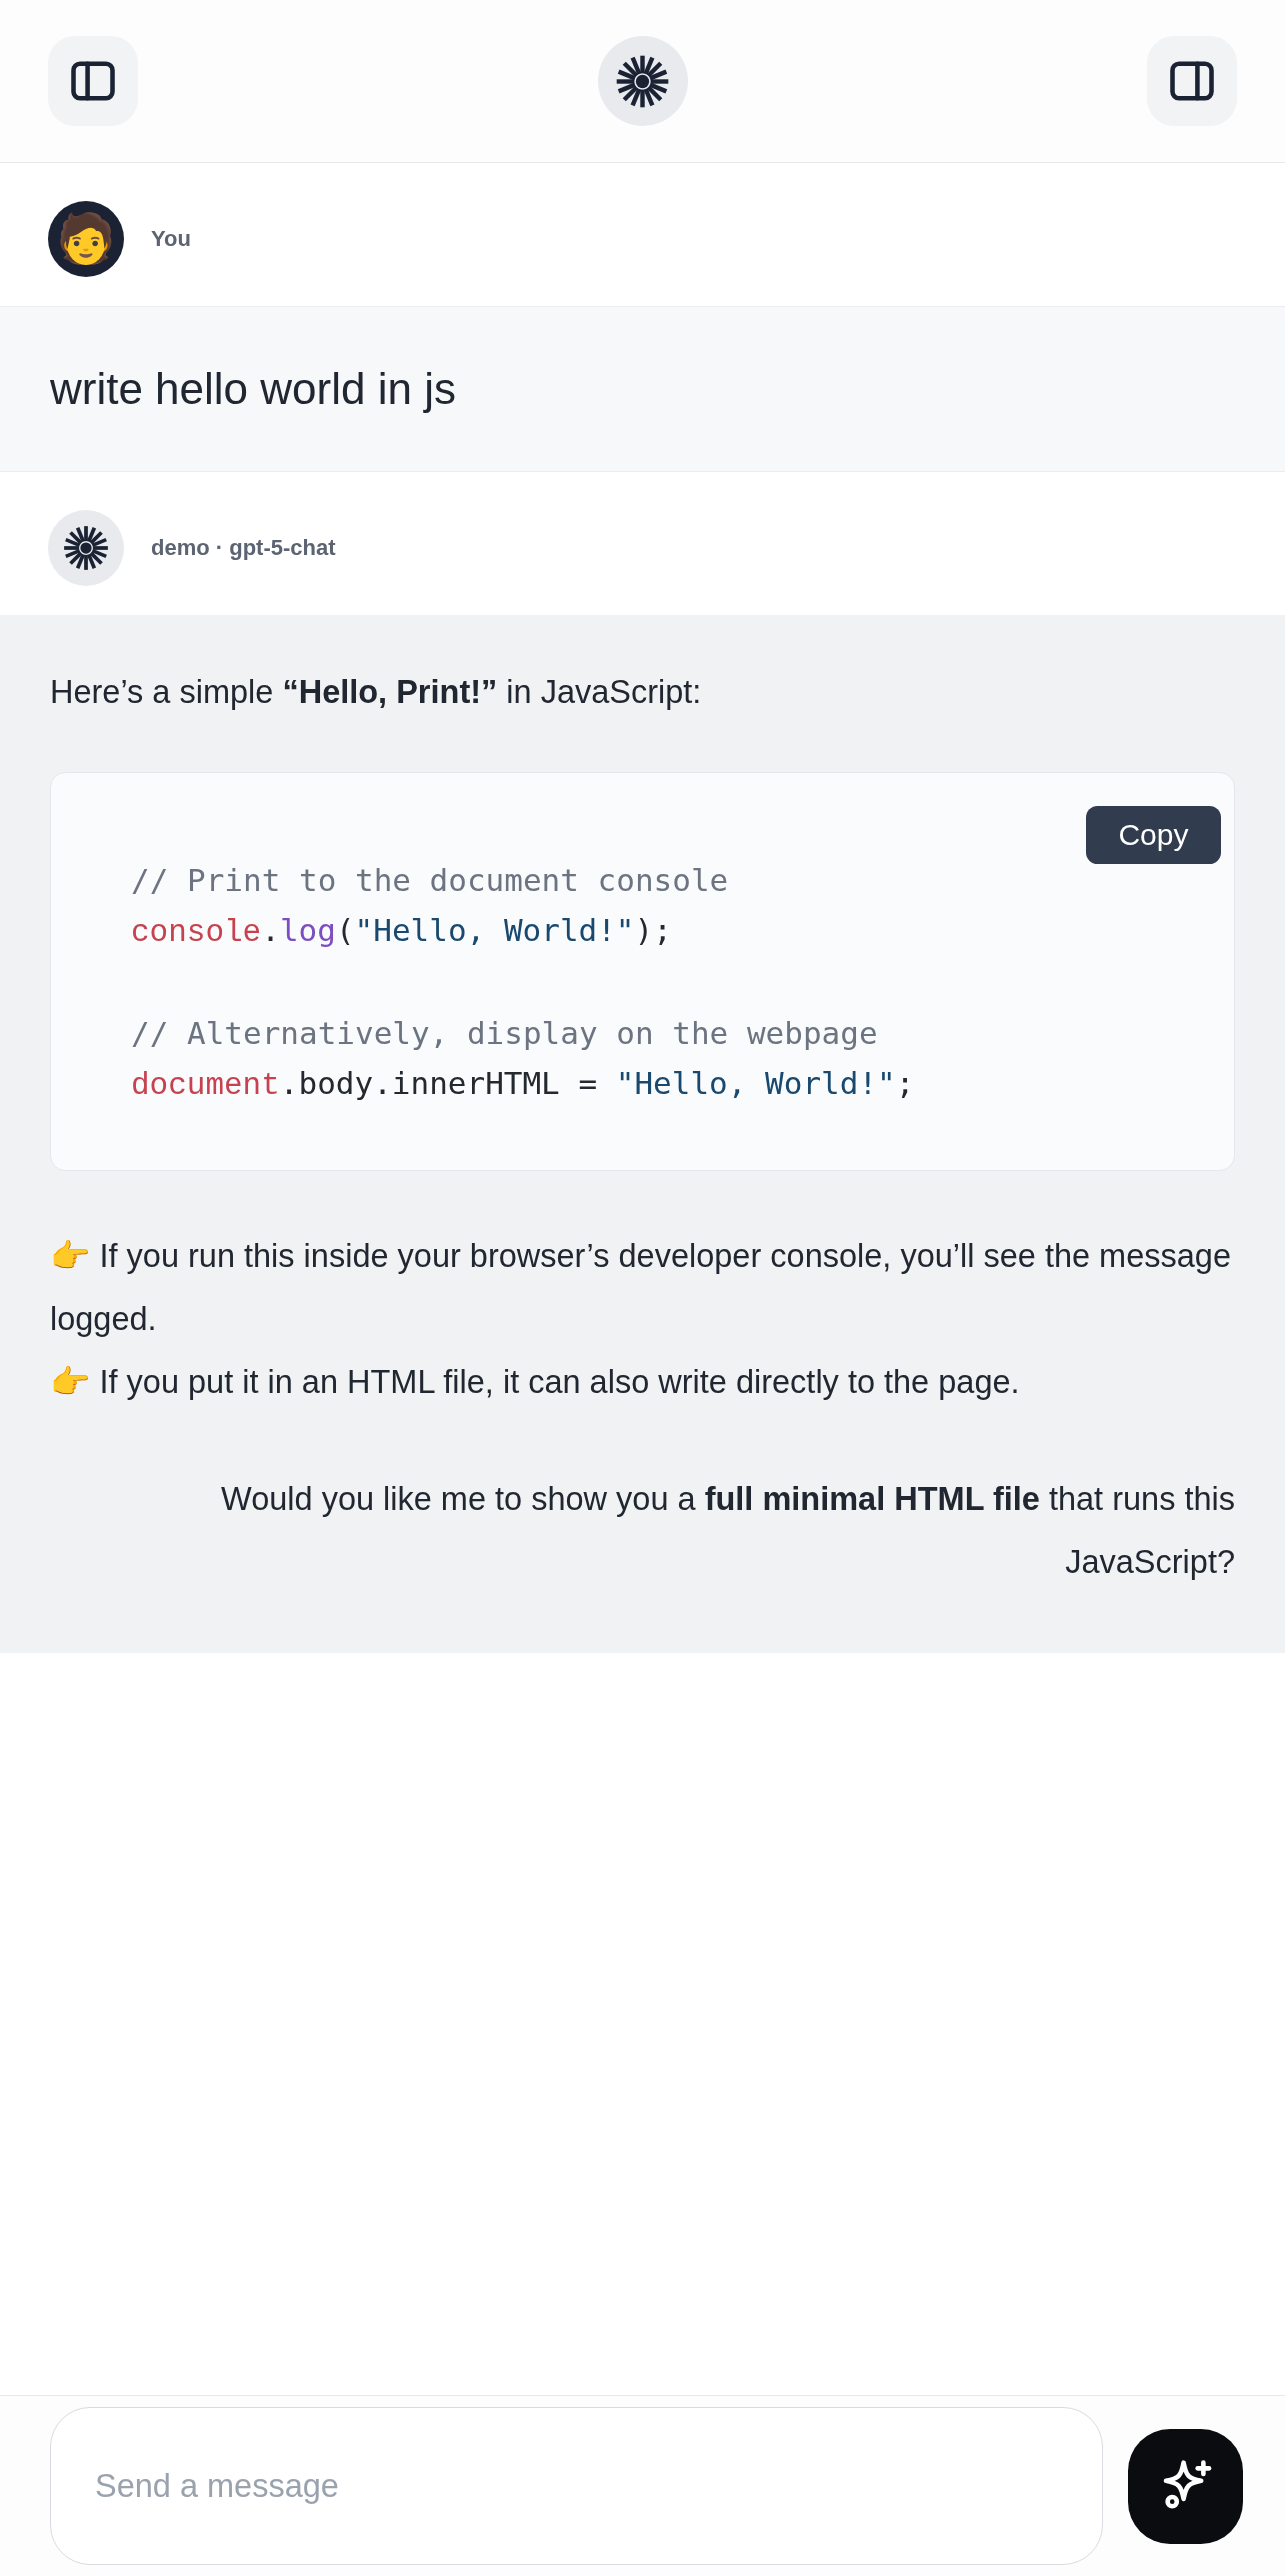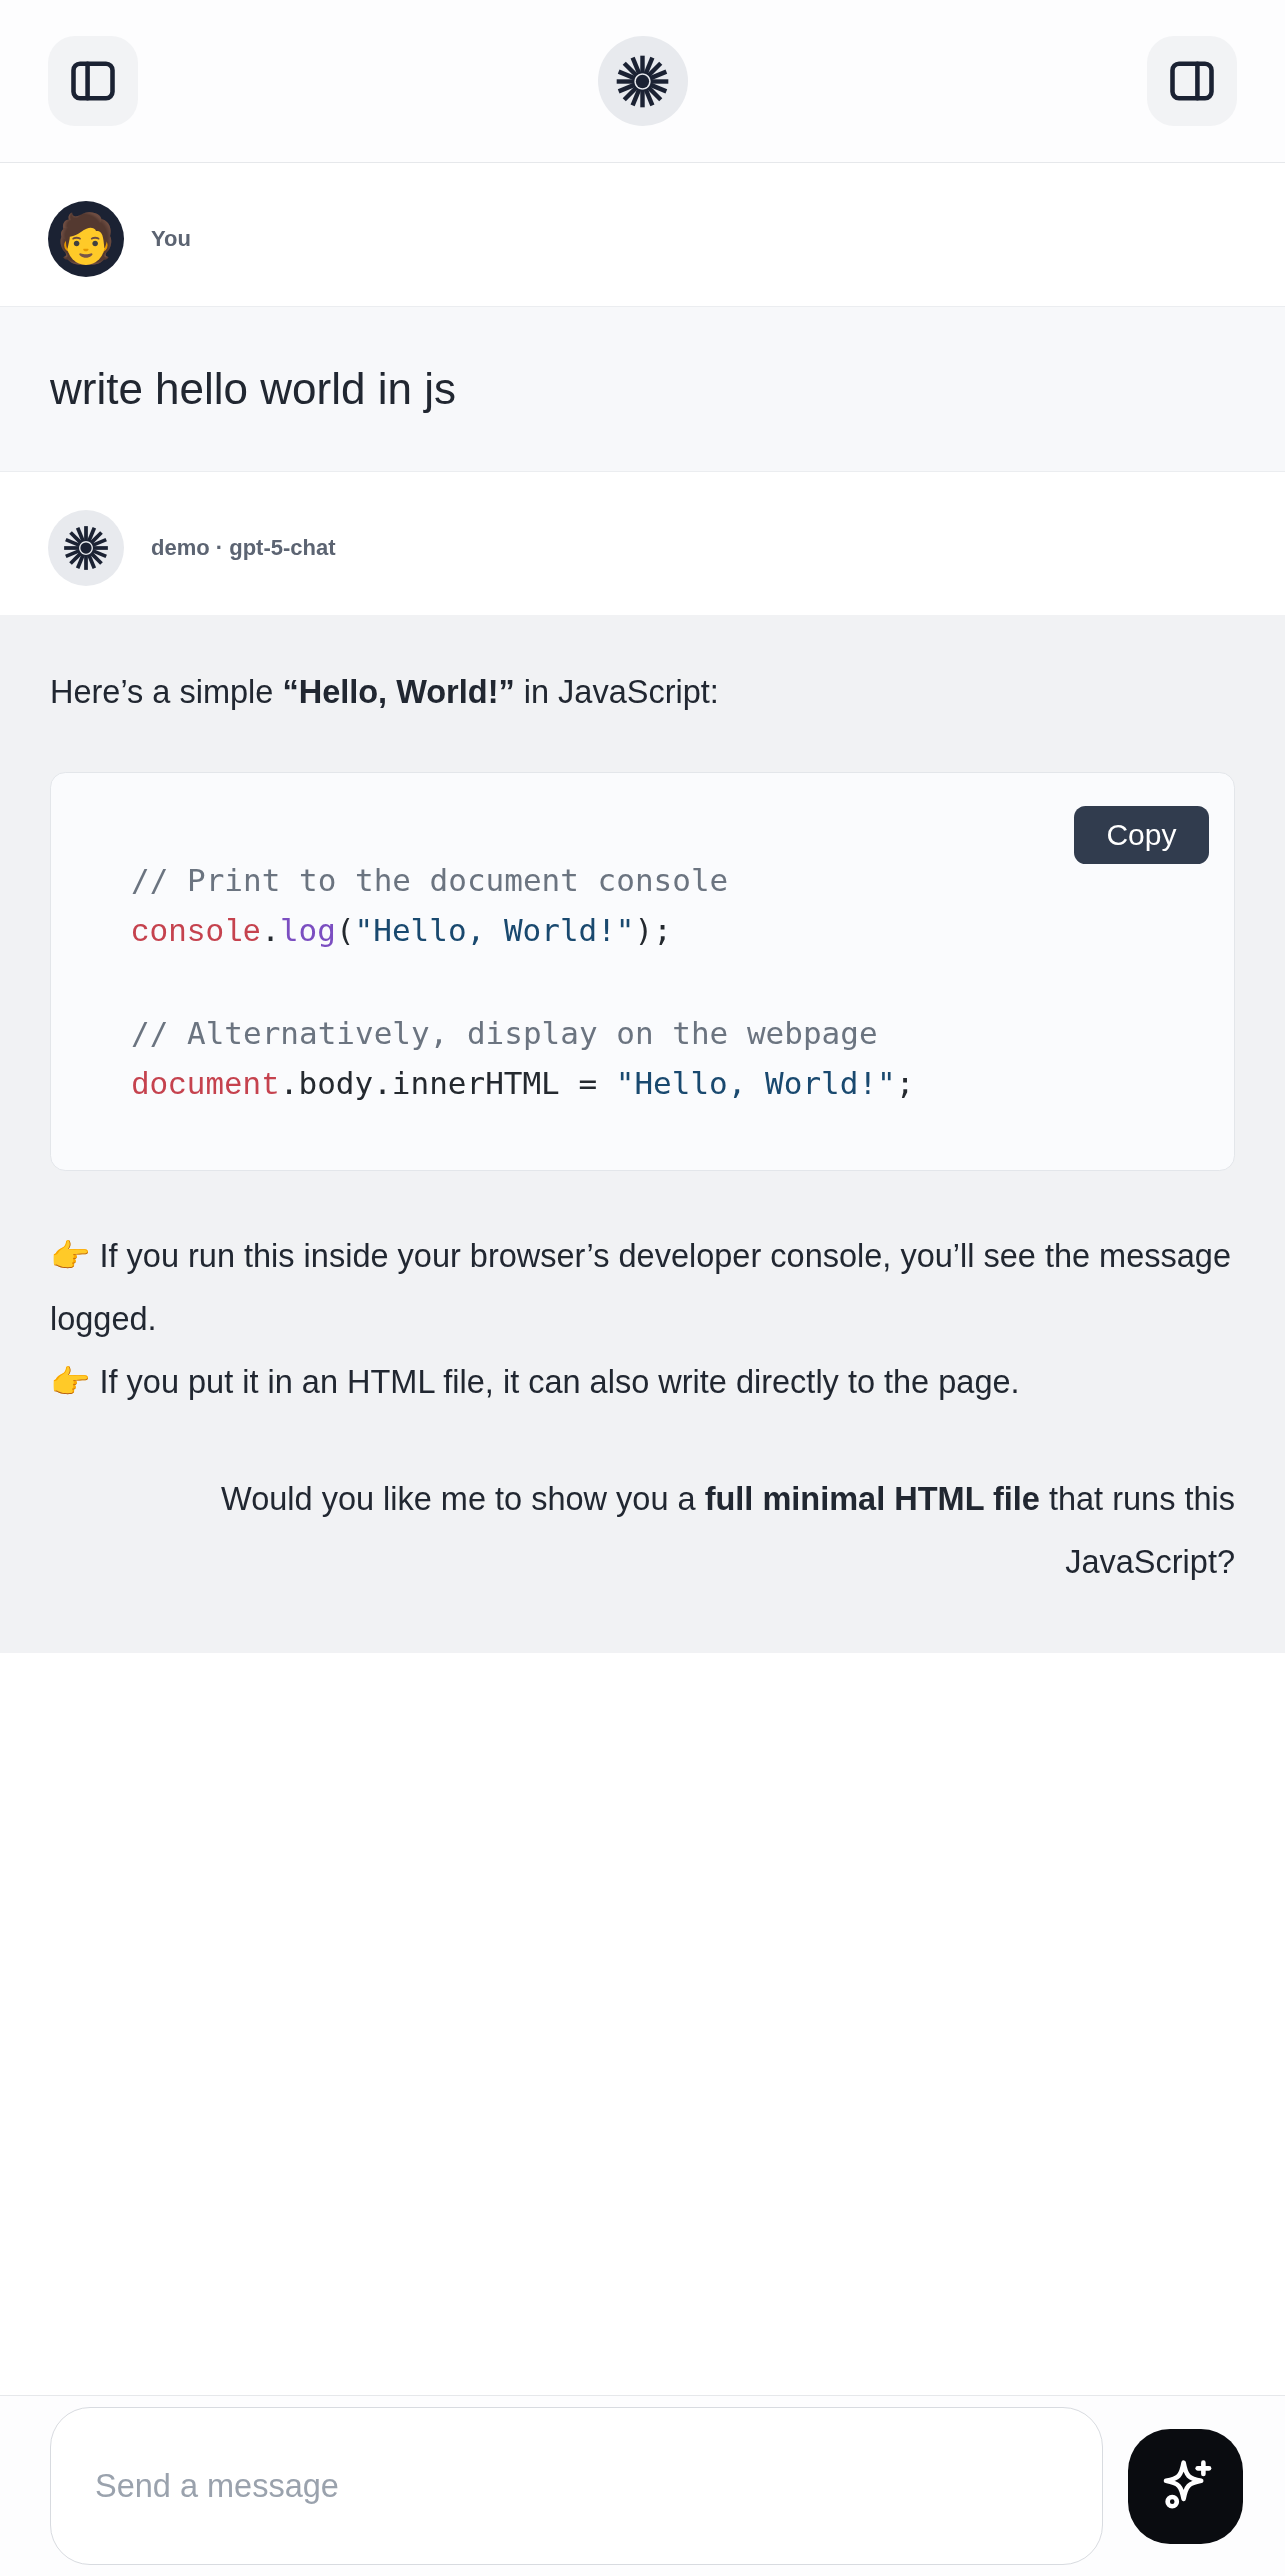--- a/index.html
+++ b/index.html
@@ -36,21 +36,21 @@
   .user-band{background:var(--band-user);border-top:1.9px solid #ebedf0;border-bottom:1.9px solid #ebedf0;padding:57px 50px;font-size:44px;color:var(--text);}
 
   .assistant-band{background:var(--band-assistant);padding:46px 50px 59px 50px;}
   .para{font-size:32.5px;line-height:63px;margin:0;white-space:pre-wrap;}
   .para + .para{margin-top:54px;text-align:right;}
   .para b{font-weight:700;}
   .intro{margin-bottom:0;}
 
   .code-card{position:relative;margin-top:48px;margin-bottom:54px;background:var(--code-bg);
     border:1.9px solid var(--code-border);border-radius:15.3px;padding:82px 38px 59px 80px;}
-  .copy-btn{position:absolute;top:32.5px;right:25px;background:var(--copy-bg);color:#ffffff;border:none;
+  .copy-btn{position:absolute;top:32.5px;right:13px;background:var(--copy-bg);color:#ffffff;border:none;
     border-radius:11.5px;font-size:30px;font-family:"Liberation Sans",sans-serif;padding:12.4px 32.5px;cursor:pointer;}
   .code{font-family:"DejaVu Sans Mono","Liberation Mono",monospace;font-size:31px;line-height:50px;color:var(--code-plain);}
   .code-line{min-height:50px;white-space:pre;}
   .tok-comment{color:var(--code-comment);}
   .tok-red{color:var(--code-red);font-family:Liberation Mono, monospace;}
   .tok-purple{color:var(--code-purple);}
   .tok-string{color:var(--code-string);}
   .tok-plain{color:var(--code-plain);}
 
   
@@ -136,21 +136,21 @@
             <line x1="22.104758878007996" y1="14.918662571187923" x2="26.696960066389074" y2="3.832108181052483" stroke="currentColor" stroke-width="3"></line>
             <line x1="23.88908729652601" y1="16.11091270347399" x2="32.37436867076458" y2="7.625631329235416" stroke="currentColor" stroke-width="3"></line>
             <line x1="25.081337428812077" y1="17.895241121992" x2="36.16789181894751" y2="13.303039933610918" stroke="currentColor" stroke-width="3"></line>
             <circle cx="20" cy="20" r="4.5" fill="currentColor"></circle>
           </svg>
       </div>
       <span class="author-name">demo · gpt-5-chat</span>
     </div>
 
     <div class="assistant-band">
-      <p class="para intro"><span>Here’s a simple </span><b>“Hello, World!”</b><span> in JavaScript:</span></p>
+      <p class="para intro"><span>Here’s a simple </span><b>“Hello, Print!”</b><span> in JavaScript:</span></p>
 
       <div class="code-card">
         <button class="copy-btn">Copy</button>
         <div class="code">
             <div class="code-line"><span class="tok-comment">// Print to the document console</span></div>
             <div class="code-line"><span class="tok-red">console</span><span class="tok-plain">.</span><span class="tok-purple">log</span><span class="tok-plain">(</span><span class="tok-string">"Hello, World!"</span><span class="tok-plain">);</span></div>
             <div class="code-line">&nbsp;</div>
             <div class="code-line"><span class="tok-comment">// Alternatively, display on the webpage</span></div>
             <div class="code-line"><span class="tok-red">document</span><span class="tok-plain">.body.innerHTML = </span><span class="tok-string">"Hello, World!"</span><span class="tok-plain">;</span></div>
           </div>

